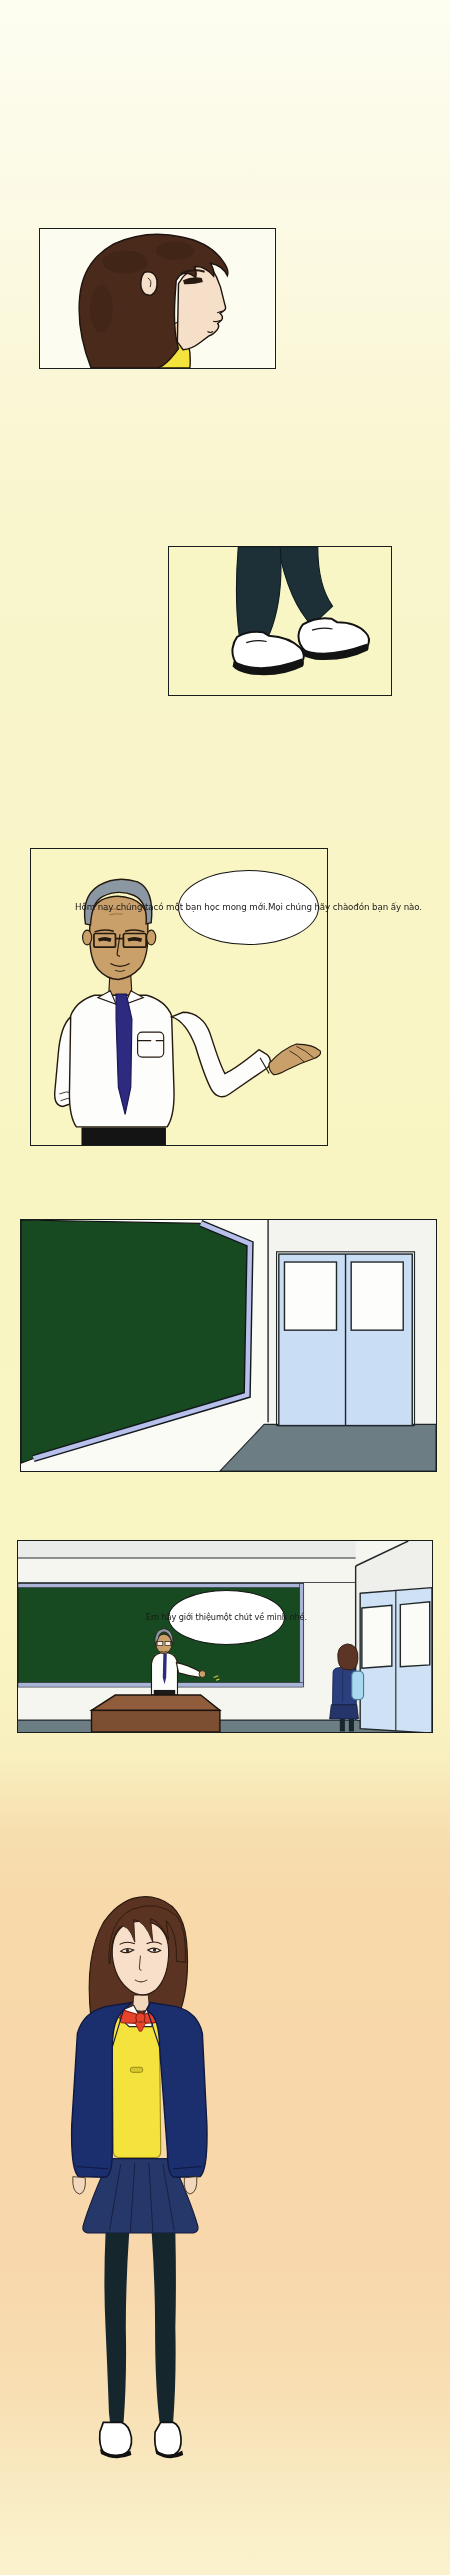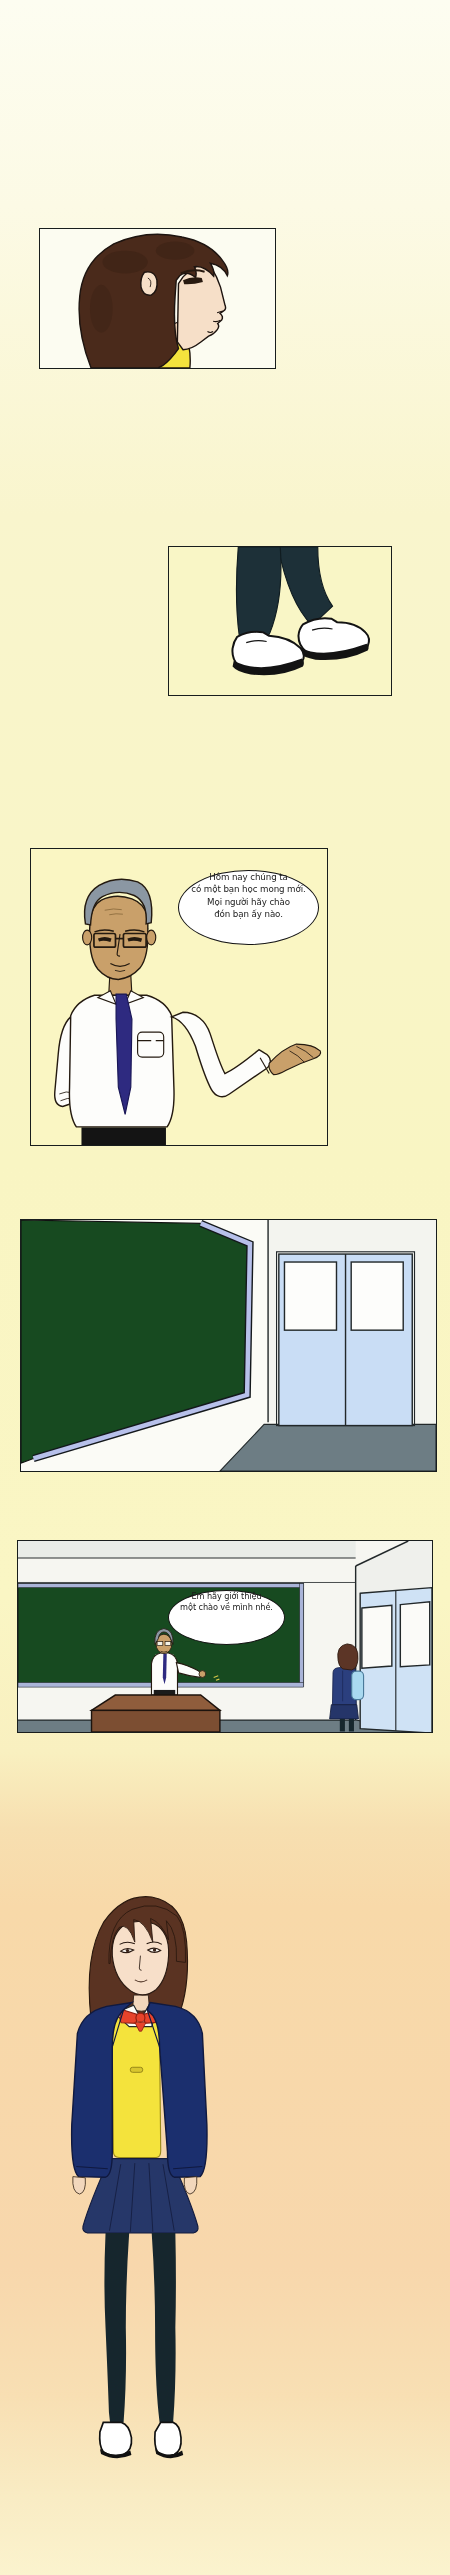--- a/index.html
+++ b/index.html
@@ -8,21 +8,21 @@
     font-family:"DejaVu Sans",sans-serif;
     background:linear-gradient(180deg,
       #fdfdf1 0%, #fcfae5 8%, #f9f5cd 20%, #f9f5c3 45%, #faf6c4 62%,
       #f9f0c0 68%, #f7dfb0 71%, #f8d9a9 74%, #f8d7ac 88%, #f8dfb3 93%,
       #f9ecc4 97%, #fbf3ce 100%);
   }
   .panel{position:absolute;box-sizing:border-box;border:1.7px solid #181d1d;}
   .panel svg{display:block;width:100%;height:100%;}
   .bubble{
     position:absolute;background:#ffffff;border:1.7px solid #141414;border-radius:50%;
-    display:flex;flex-direction:column;align-items:center;
+    display:flex;flex-direction:row;align-items:center;justify-content:center;
     text-align:center;color:#1b1b1b;z-index:5;letter-spacing:-0.1px;
   }
   .bubble span{display:block;white-space:nowrap;}
   #bubble-teacher-intro{left:178px;top:870px;width:139px;height:73px;font-size:8.7px;line-height:1.42;}
   #bubble-teacher-prompt{left:168px;top:1590px;width:115px;height:53px;font-size:8.2px;line-height:1.4;}
   #bubble-freya{left:213px;top:1856px;width:165px;height:96px;font-size:11.3px;line-height:1.45;border-width:2px;}
   #panel-1{left:39px;top:228px;width:237px;height:141px;background:#fcfcf1;}
   #panel-2{left:168px;top:546px;width:224px;height:150px;background:#f9f6c6;}
   #panel-3{left:30px;top:848px;width:298px;height:298px;background:#faf6c3;}
   #panel-4{left:20px;top:1219px;width:417px;height:253px;background:#fbfbf6;}
@@ -209,24 +209,24 @@
       <path d="M84,948 L116,948 Q130,952 134,975 Q136,998 120,1005 Q96,1010 84,1000 Q76,990 78,965 Z" fill="#ffffff" stroke="#111" stroke-width="3"></path>
       <path d="M78,995 Q104,1014 132,998 L134,1006 Q106,1018 80,1004 Z" fill="#111"></path>
       <path d="M186,948 L208,948 Q220,952 222,975 Q224,998 210,1005 Q190,1010 180,1000 Q174,990 176,965 Z" fill="#ffffff" stroke="#111" stroke-width="3"></path>
       <path d="M176,995 Q200,1014 224,998 L226,1006 Q202,1018 178,1004 Z" fill="#111"></path>
     </svg>
   </div>
 
   <div id="bubble-teacher-intro" class="bubble">
     <span>Hôm nay chúng ta</span>
     <span>có một bạn học mong mới.</span>
-    <span>Mọi người hãy chào</span>
+    <span>Mọi chúng hãy chào</span>
     <span>đón bạn ấy nào.</span>
   </div>
 
   <div id="bubble-teacher-prompt" class="bubble">
     <span>Em hãy giới thiệu</span>
-    <span>một chào về mình nhé.</span>
+    <span>một chút về mình nhé.</span>
   </div>
 
 
 </div>
 
 
 </body></html>

